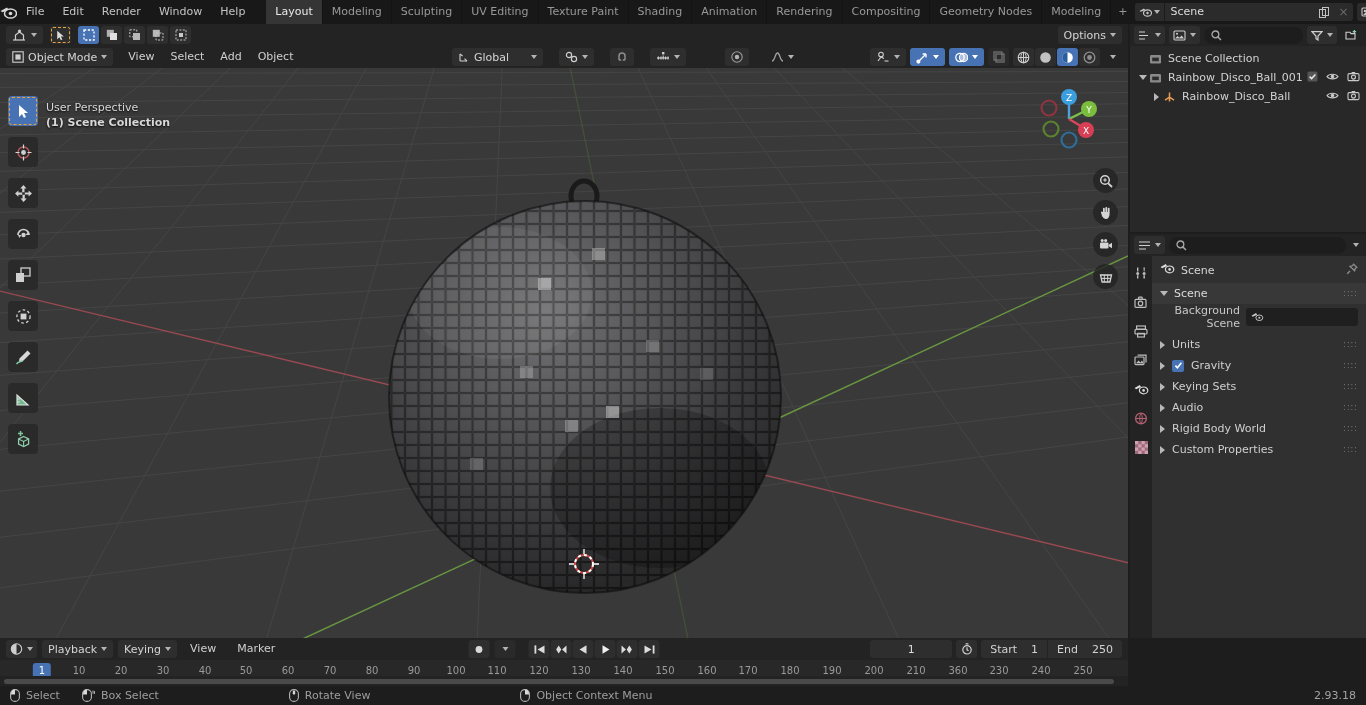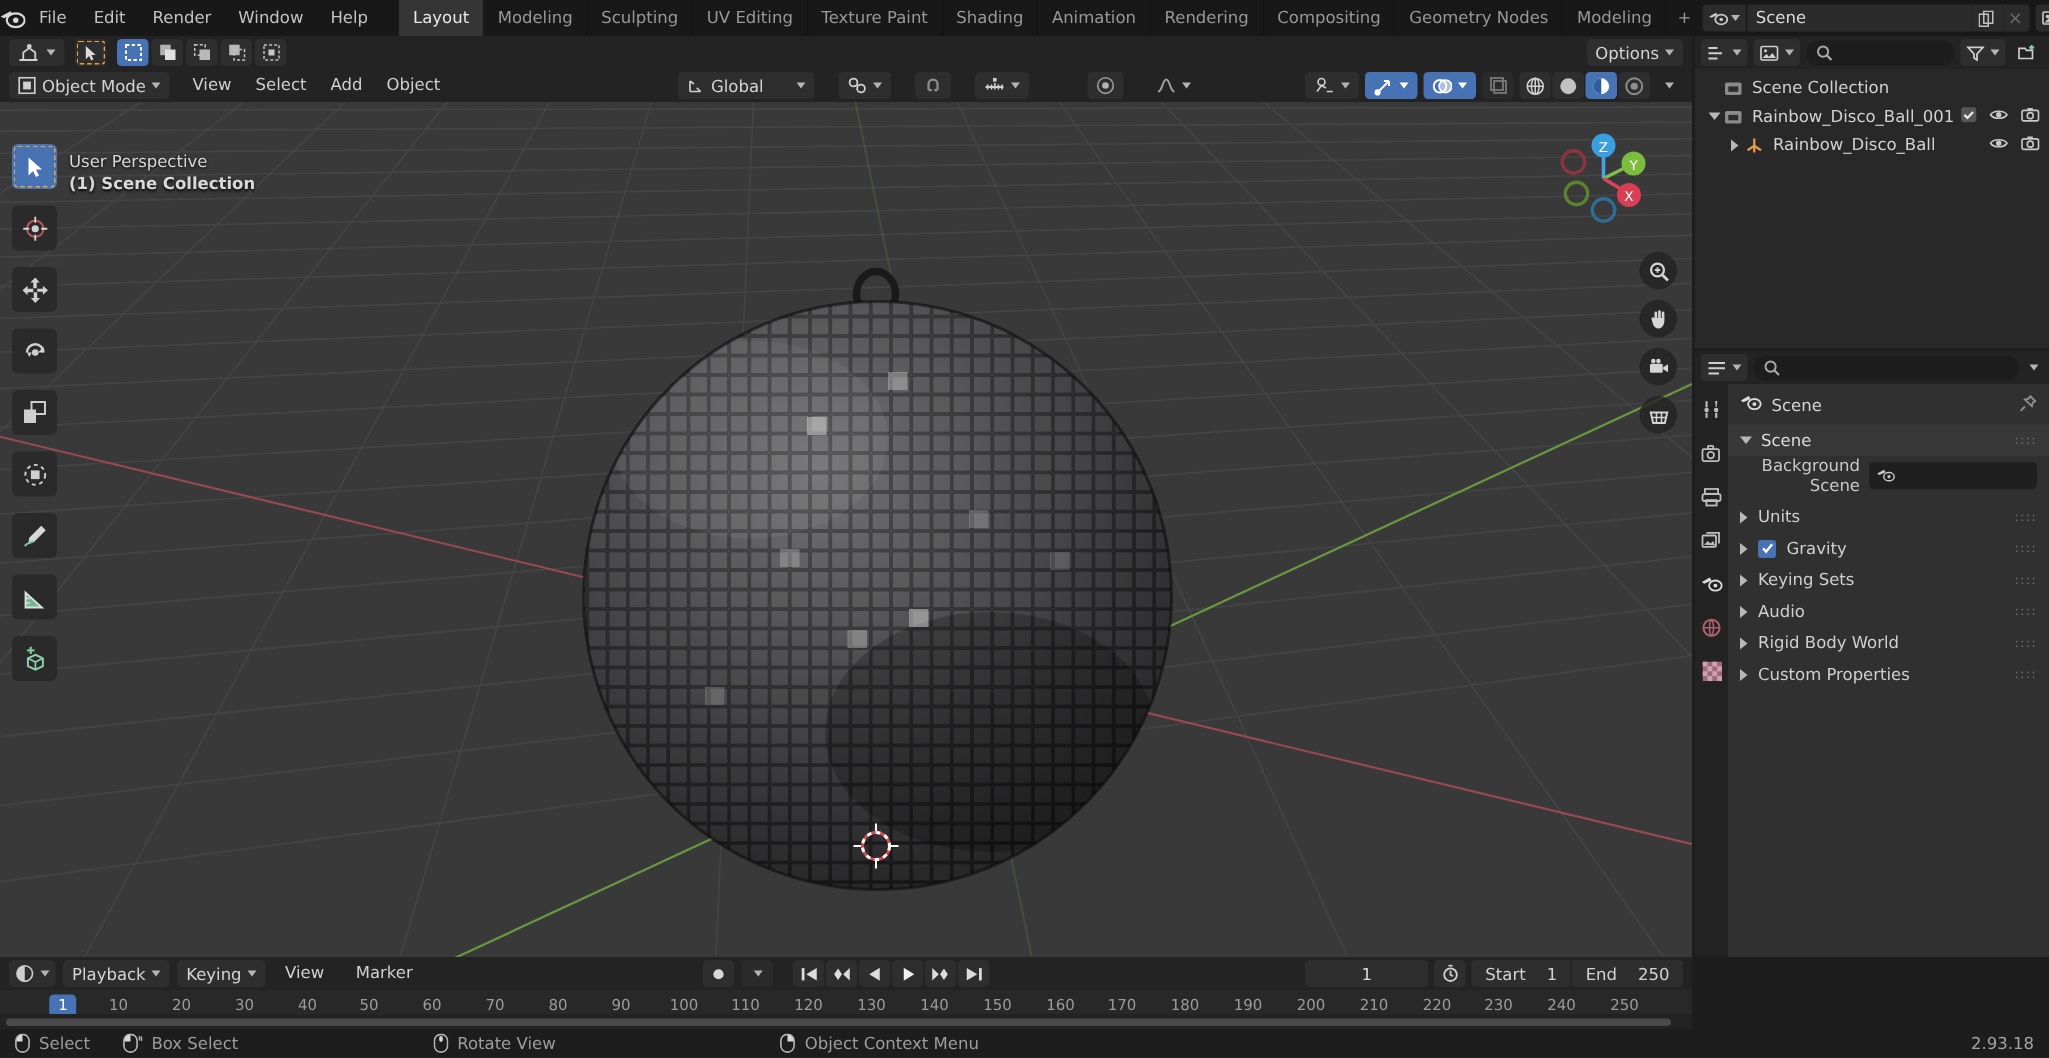--- a/index.html
+++ b/index.html
@@ -965,21 +965,21 @@
       <span class="tl-tick" style="left:539px">120</span>
       <span class="tl-tick" style="left:581px">130</span>
       <span class="tl-tick" style="left:623px">140</span>
       <span class="tl-tick" style="left:665px">150</span>
       <span class="tl-tick" style="left:707px">160</span>
       <span class="tl-tick" style="left:748px">170</span>
       <span class="tl-tick" style="left:790px">180</span>
       <span class="tl-tick" style="left:832px">190</span>
       <span class="tl-tick" style="left:874px">200</span>
       <span class="tl-tick" style="left:916px">210</span>
-      <span class="tl-tick" style="left:958px">220</span>
+      <span class="tl-tick" style="left:958px">360</span>
       <span class="tl-tick" style="left:999px">230</span>
       <span class="tl-tick" style="left:1041px">240</span>
       <span class="tl-tick" style="left:1083px">250</span>
     </div>
 
     <div class="tl-scroll">
       <div class="tl-scroll-bar"></div>
     </div>
   </div>
 

